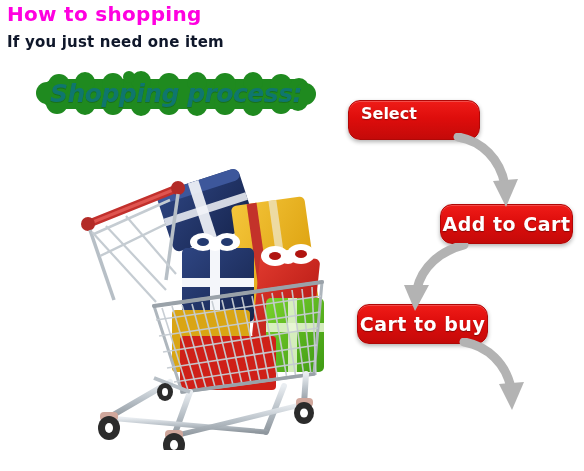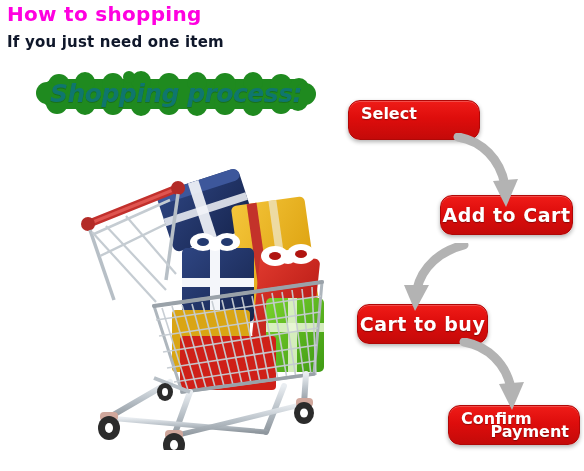--- a/index.html
+++ b/index.html
@@ -110,21 +110,21 @@
     top: 3px;
     font-size: 16px;
   }
   .flow-box.stacked .fb-line.l2 {
     right: 10px;
     bottom: 3px;
     font-size: 16px;
   }
 
   #box-select   { left: 348px; top: 100px; width: 130px; height: 38px; }
-  #box-cart     { left: 440px; top: 195px; width: 131px; height: 38px; text-align: center; }
+  #box-cart     { left: 440px; top: 204px; width: 131px; height: 38px; text-align: center; }
   #box-buy      { left: 357px; top: 304px; width: 129px; height: 38px; }
   #box-confirm  { left: 448px; top: 405px; width: 130px; height: 38px; }
 
   
   .arrow-svg {
     position: absolute;
     pointer-events: none;
   }
   #arrow-1 { left: 452px; top: 133px; width: 80px; height: 80px; }
   #arrow-2 { left: 392px; top: 243px; width: 80px; height: 70px; }
@@ -335,24 +335,20 @@
   </div>
 
   <div class="flow-box single" id="box-cart">
     <span class="fb-line">Add to Cart</span>
   </div>
 
   <div class="flow-box single" id="box-buy">
     <span class="fb-line">Cart to buy</span>
   </div>
 
-  <div class="flow-box stacked" id="box-confirm">
-    <span class="fb-line l1">Confirm</span>
-    <span class="fb-line l2">Payment</span>
-  </div>
 
   <svg class="arrow-svg" id="arrow-1" viewBox="0 0 80 80">
     <path d="M6 4 C30 8 48 26 53 52" stroke="#b3b3b3" stroke-width="9" fill="none" stroke-linecap="round"></path>
     <polygon points="41,48 66,46 54,74" fill="#b3b3b3"></polygon>
   </svg>
 
   <svg class="arrow-svg" id="arrow-2" viewBox="0 0 80 70">
     <path d="M72 2 C48 8 30 24 25 46" stroke="#b3b3b3" stroke-width="9" fill="none" stroke-linecap="round"></path>
     <polygon points="37,42 12,42 23,68" fill="#b3b3b3"></polygon>
   </svg>

